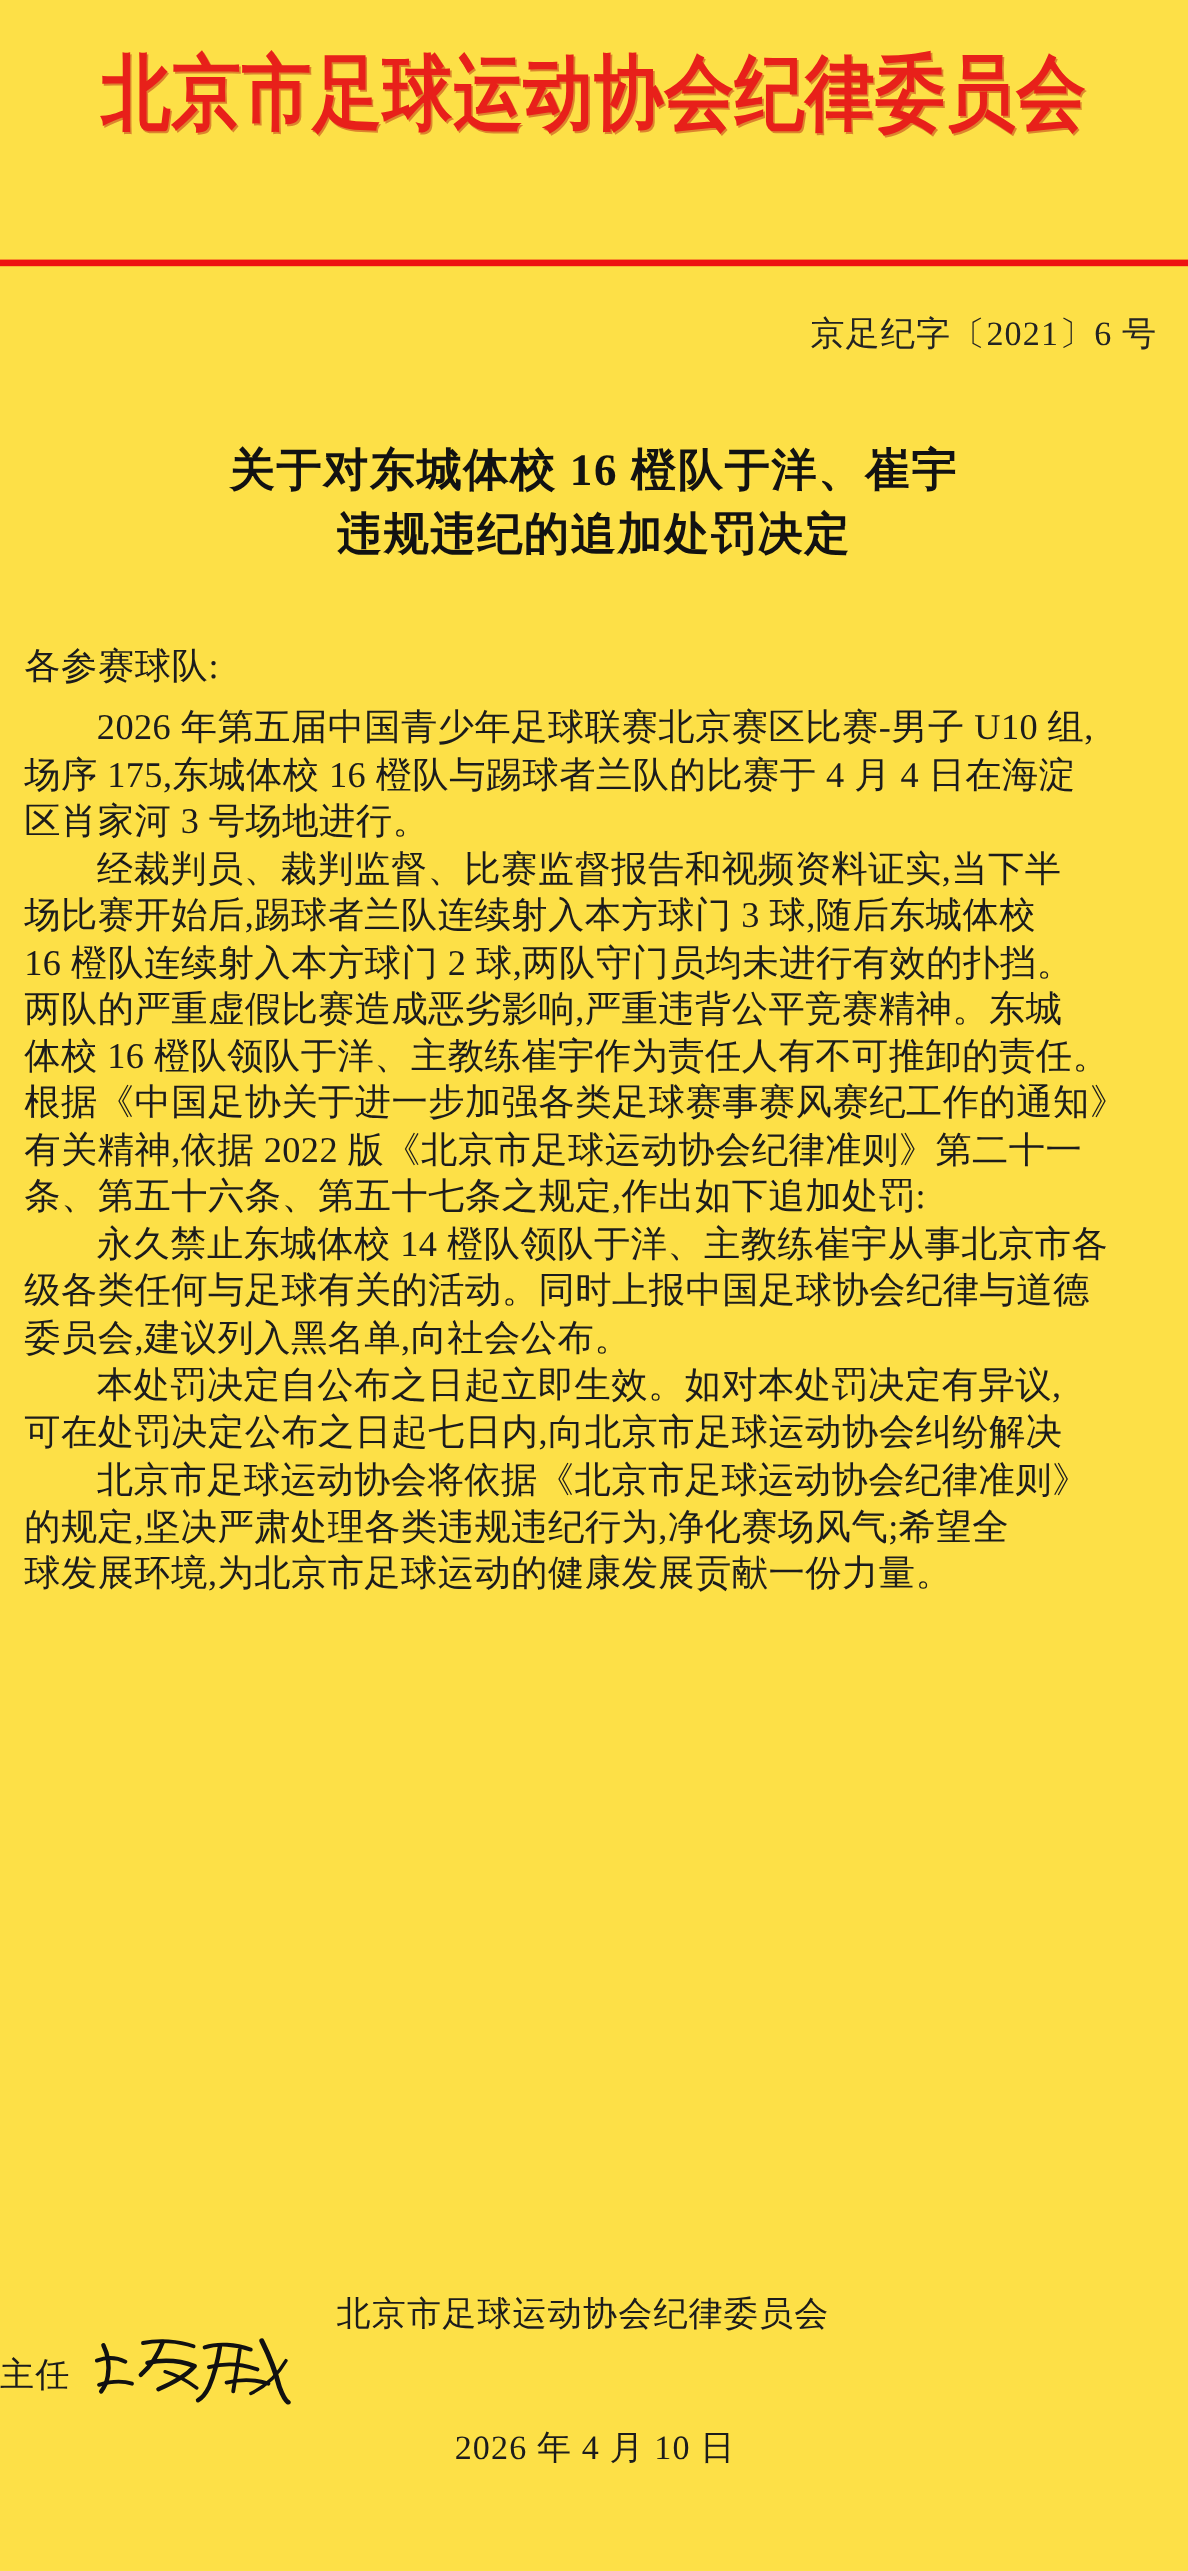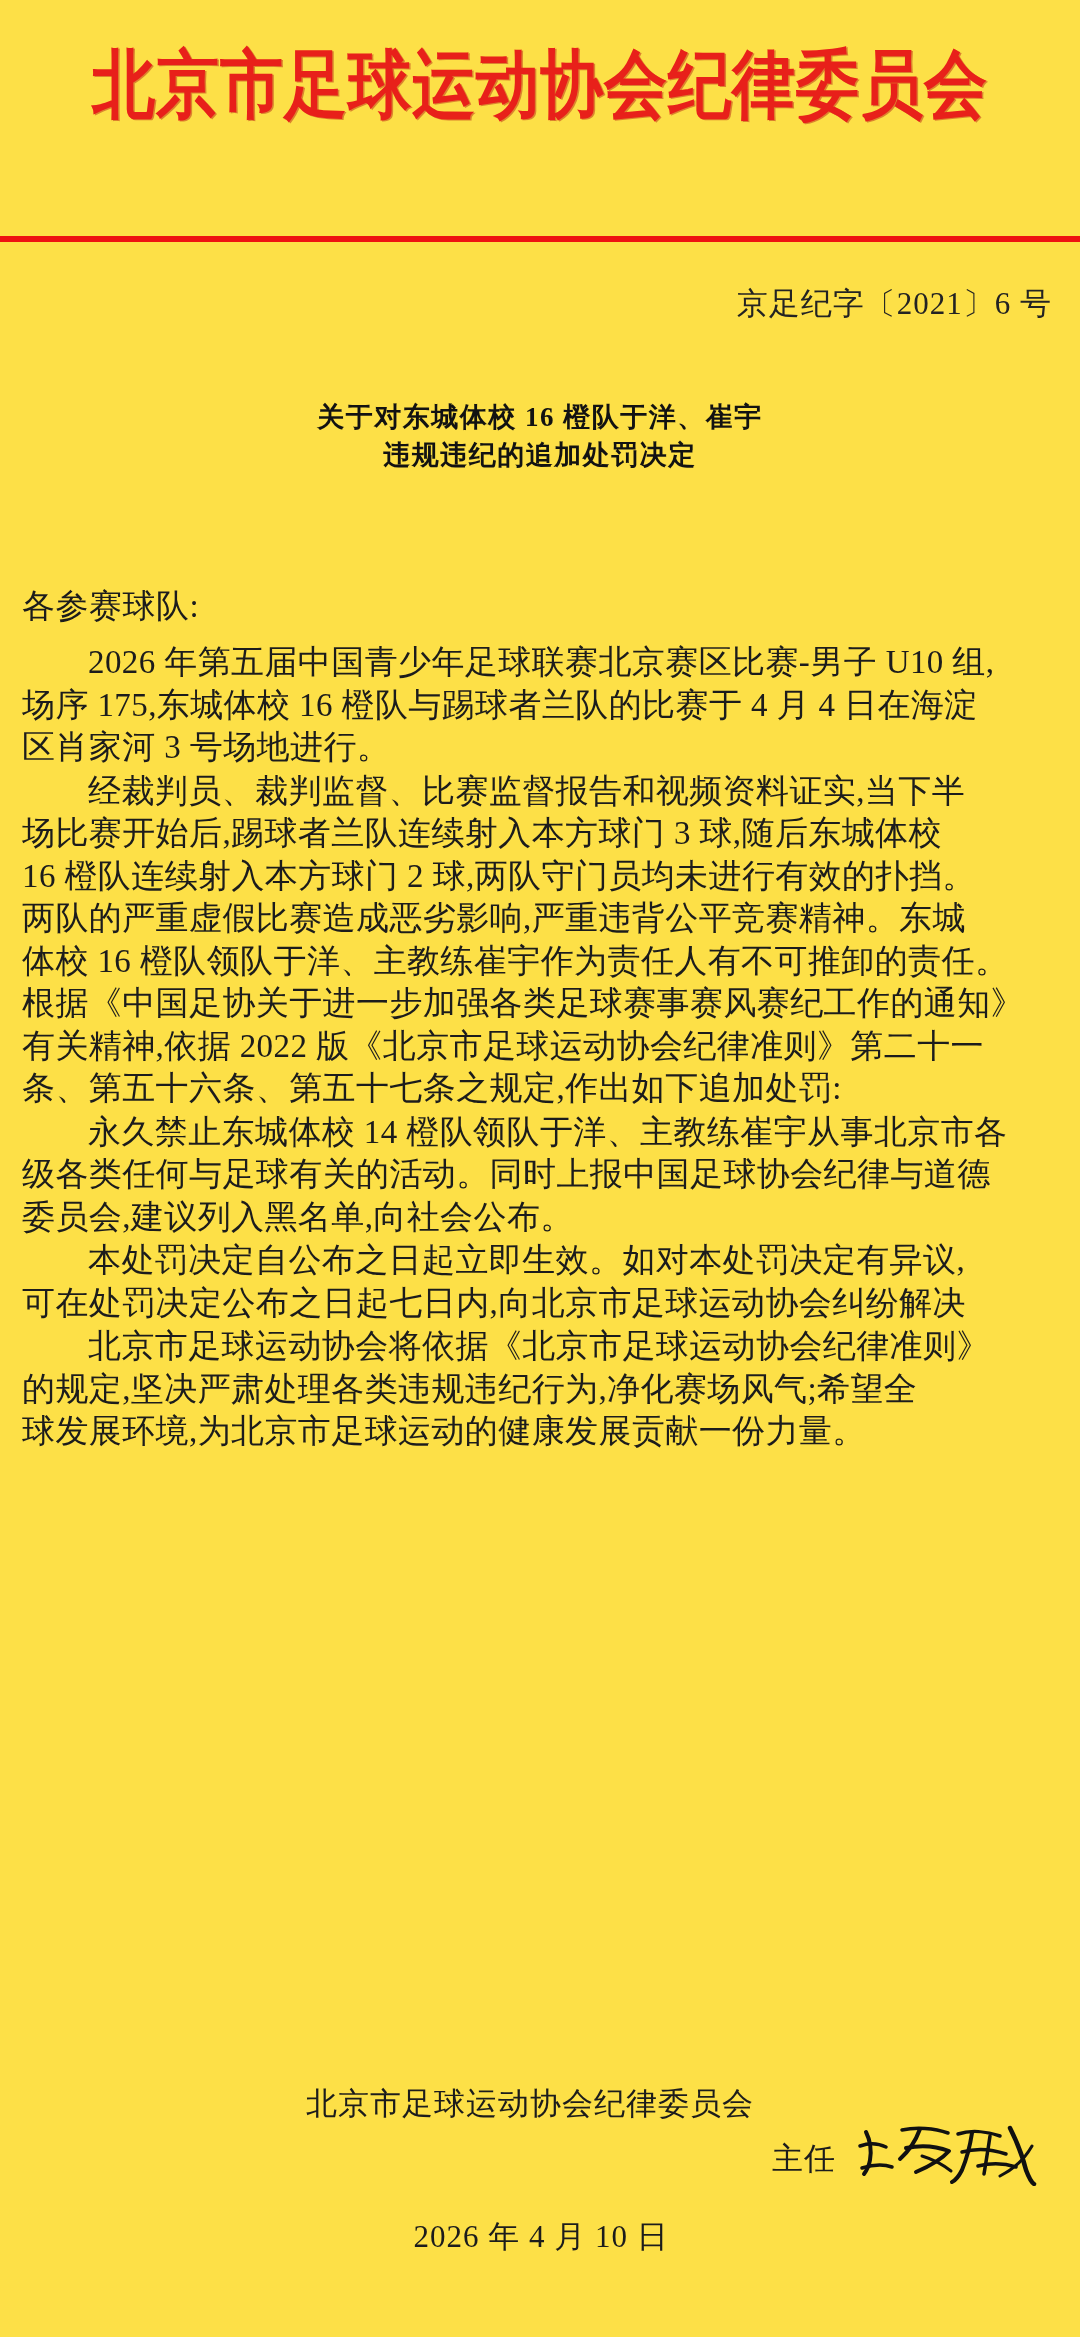--- a/index.html
+++ b/index.html
@@ -70,21 +70,21 @@
   }
 
   
   .doc-title {
     position: absolute;
     top: 398px;
     left: 0;
     width: 1080px;
     text-align: center;
     font-weight: bold;
-    font-size: 27px;
+    font-size: 41px;
     line-height: 1.42;
     letter-spacing: 1.5px;
     color: #121212;
   }
   .doc-title .tl {
     display: block;
     white-space: nowrap;
   }
 
   
@@ -134,39 +134,39 @@
     color: #1c1c1c;
     line-height: 1.25;
   }
   .sig-chair-row {
     position: relative;
     height: 70px;
     font-size: 31px;
     letter-spacing: 1px;
     color: #1c1c1c;
     display: flex;
-    justify-content: flex-end;
+    justify-content: flex-start;
     align-items: flex-start;
     margin-top: 6px;
   }
   .sig-chair-label {
     padding-top: 8px;
   }
   .sig-mark {
     width: 210px;
     height: 70px;
     margin-left: 14px;
     position: relative;
     top: -14px;
   }
   .sig-date {
     font-size: 31px;
     letter-spacing: 1px;
     color: #1c1c1c;
-    margin-top: 16px;
+    margin-top: 4px;
     padding-left: 22px;
   }
 </style>
 </head>
 <body>
 
 <div class="page">
 
   <div class="masthead">
     <div class="masthead-title">北京市足球运动协会纪律委员会</div>

